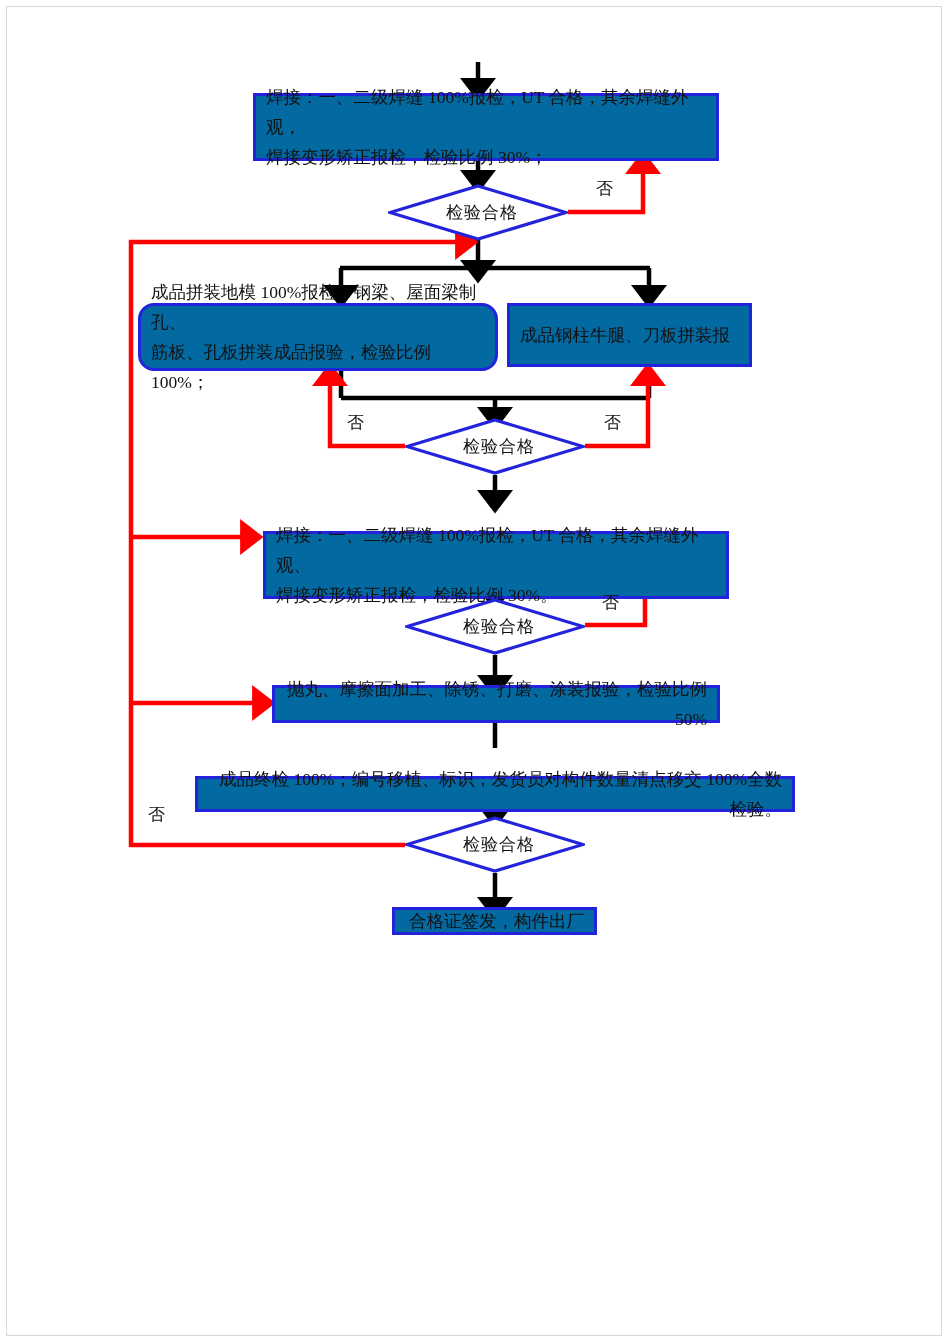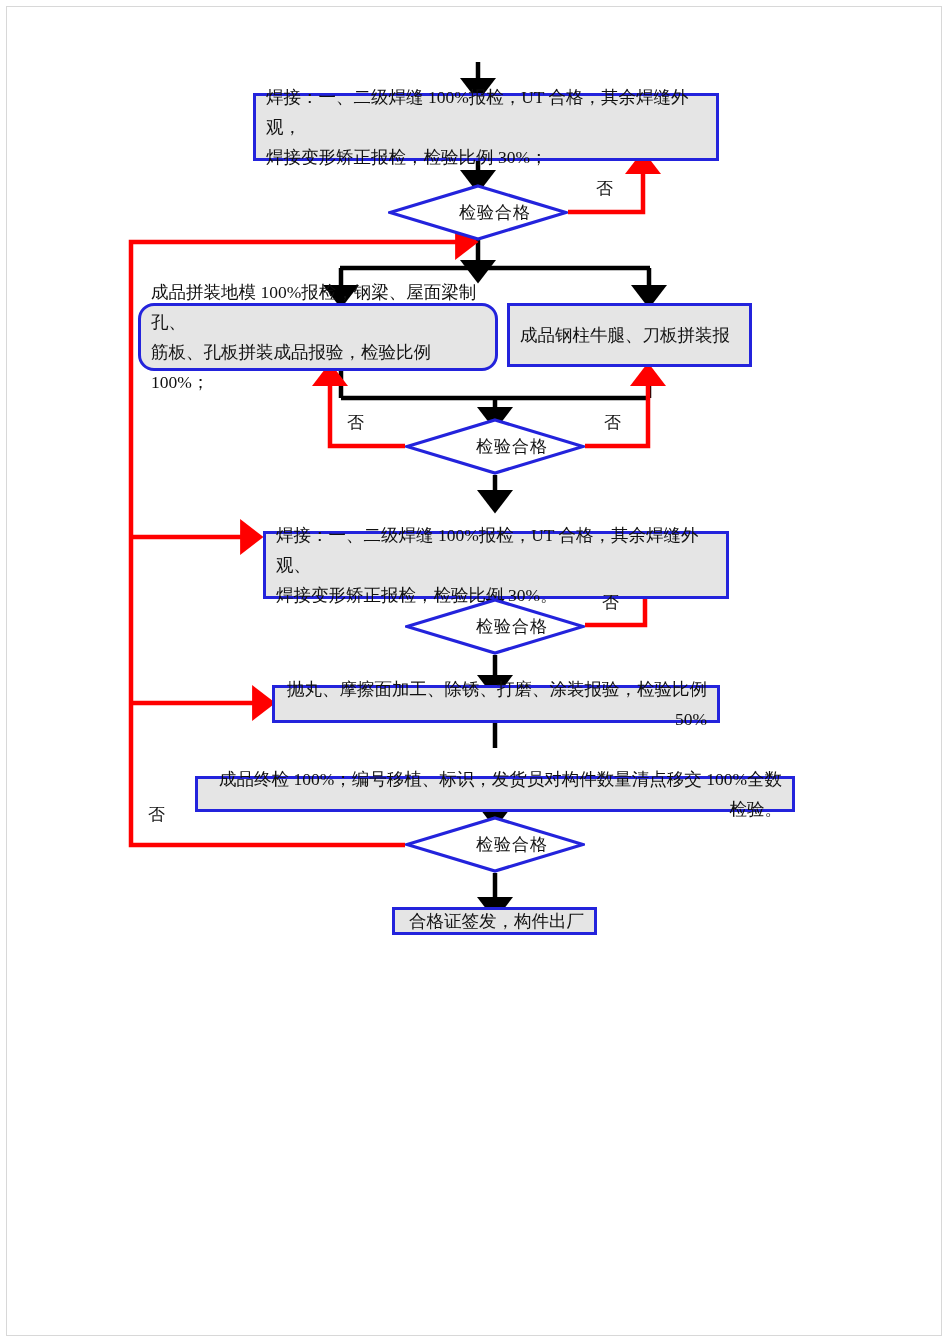--- a/index.html
+++ b/index.html
@@ -36,21 +36,21 @@
   }
   .node {
     position: absolute;
     box-sizing: border-box;
     display: flex;
     align-items: center;
     justify-content: center;
   }
   .proc {
     border: 3px solid #2323dc;
-    background: #e5e5e5;
+    background: #0369a1;
     padding: 0 10px;
   }
   .proc .txt {
     font-size: 17.5px;
     line-height: 30px;
     color: #111111;
     letter-spacing: 0px;
     text-align: left;
     width: 100%;
   }
@@ -58,21 +58,21 @@
   .diamond-wrap {
     position: absolute;
   }
   .diamond-wrap svg {
     position: absolute;
     left: 0;
     top: 0;
   }
   .diamond-label {
     position: absolute;
-    left: 17px;
+    left: 4px;
     top: 0;
     width: 100%;
     height: 100%;
     display: flex;
     align-items: center;
     justify-content: center;
     font-size: 17px;
     color: #111111;
     letter-spacing: 1px;
   }

